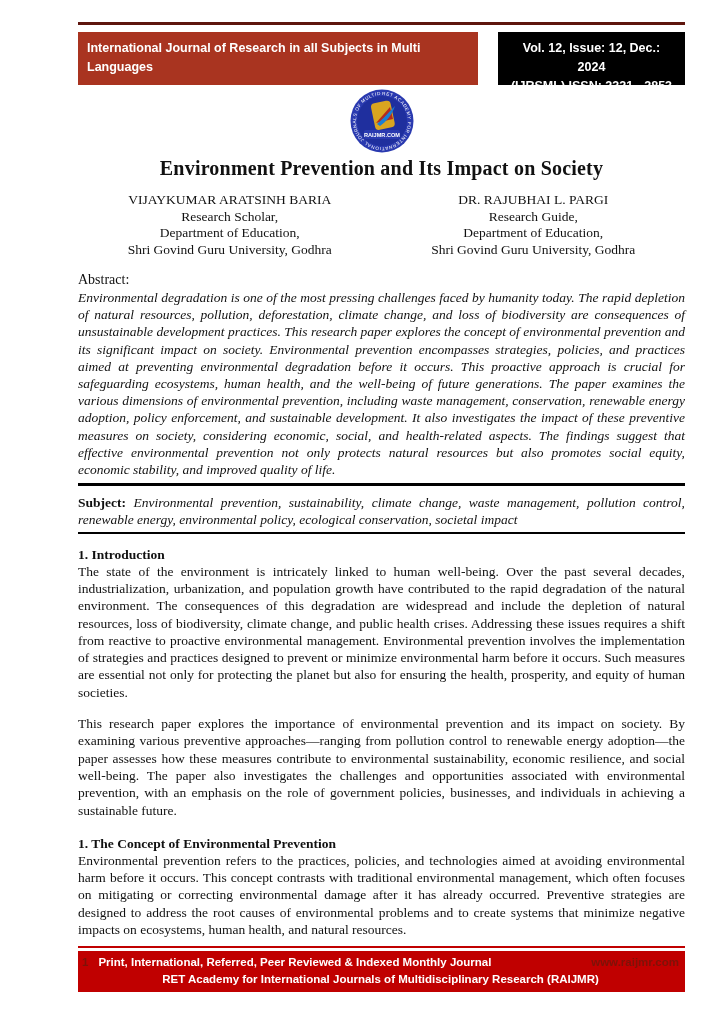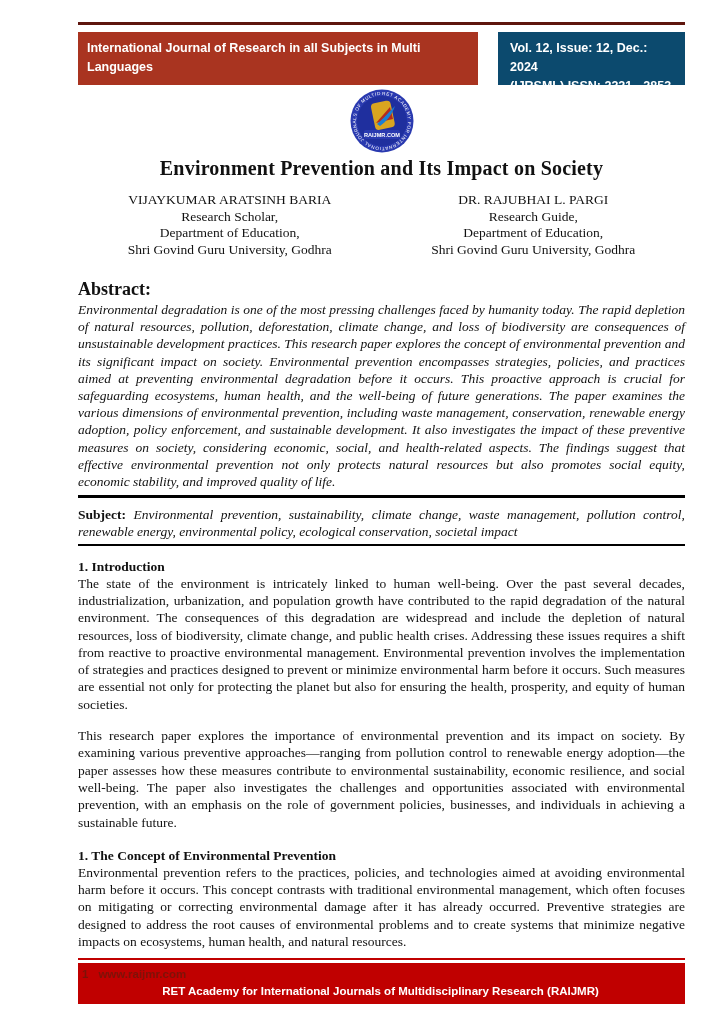--- a/index.html
+++ b/index.html
@@ -14,41 +14,41 @@
 
   
   .top-rule { margin-top: 22px; height: 3px; background: #5e150d; }
   .header-bar { display: flex; margin-top: 7px; height: 53px; gap: 20px; }
   .header-left {
     flex: 0 0 382px; background: #a93420; color: #ffffff;
     font-family: "Liberation Sans", sans-serif; font-weight: bold;
     font-size: 12.5px; line-height: 19px; padding: 7px 9px;
   }
   .header-right {
-    flex: 1 1 auto; background: #0c4a6e; color: #ffffff;
+    flex: 1 1 auto; background: #000000; color: #ffffff;
     font-family: "Liberation Sans", sans-serif; font-weight: bold;
     font-size: 12.5px; line-height: 19px; padding: 7px 12px;
-    text-align: left;
+    text-align: center;
   }
 
   
   .logo-wrap { display: flex; justify-content: center; margin-top: 4px; }
   .logo-wrap svg { width: 64px; height: 64px; }
 
   
   .paper-title {
     text-align: center; font-weight: bold; font-size: 20px;
     margin-top: 4px; letter-spacing: 0.2px;
   }
   .authors { display: flex; margin-top: 12px; }
   .author-col { width: 50%; text-align: center; font-size: 13.5px; line-height: 16.5px; }
   .author-name { font-weight: normal; font-size: 13.5px; }
 
   
-  .abstract-label { font-weight: bold; font-size: 18px; margin-top: 21px; }
+  .abstract-label { font-weight: normal; font-size: 14px; margin-top: 14px; }
   .abstract-text {
     font-style: italic; text-align: justify;
     font-size: 13.5px; line-height: 17.2px; margin-top: 1px;
   }
   .rule-thick { margin-top: 5px; height: 3px; background: #000000; }
   .keywords {
     margin-top: 8px; font-size: 13.5px; line-height: 17.2px; text-align: justify;
   }
   .keywords .kw-label { font-weight: bold; font-style: normal; }
   .keywords .kw-text { font-style: italic; }
@@ -140,18 +140,19 @@
   <div class="body-para">The state of the environment is intricately linked to human well-being. Over the past several decades, industrialization, urbanization, and population growth have contributed to the rapid degradation of the natural environment. The consequences of this degradation are widespread and include the depletion of natural resources, loss of biodiversity, climate change, and public health crises. Addressing these issues requires a shift from reactive to proactive environmental management. Environmental prevention involves the implementation of strategies and practices designed to prevent or minimize environmental harm before it occurs. Such measures are essential not only for protecting the planet but also for ensuring the health, prosperity, and equity of human societies.</div>
   <div class="body-para para-gap">This research paper explores the importance of environmental prevention and its impact on society. By examining various preventive approaches—ranging from pollution control to renewable energy adoption—the paper assesses how these measures contribute to environmental sustainability, economic resilience, and social well-being. The paper also investigates the challenges and opportunities associated with environmental prevention, with an emphasis on the role of government policies, businesses, and individuals in achieving a sustainable future.</div>
 
   <div class="section-heading section-gap">1. The Concept of Environmental Prevention</div>
   <div class="body-para">Environmental prevention refers to the practices, policies, and technologies aimed at avoiding environmental harm before it occurs. This concept contrasts with traditional environmental management, which often focuses on mitigating or correcting environmental damage after it has already occurred. Preventive strategies are designed to address the root causes of environmental problems and to create systems that minimize negative impacts on ecosystems, human health, and natural resources.</div>
 
   <div class="footer-rule"></div>
   <div class="footer-bar">
     <div class="footer-line1">
       <span class="footer-pageno">1</span>
+      <span class="footer-journal">Print, International, Referred, Peer Reviewed &amp; Indexed Monthly Journal</span>
       <a href="#" class="footer-url">www.raijmr.com</a>
     </div>
     <div class="footer-line2">RET Academy for International Journals of Multidisciplinary Research (RAIJMR)</div>
   </div>
 
 </div>
 
 </body></html>

